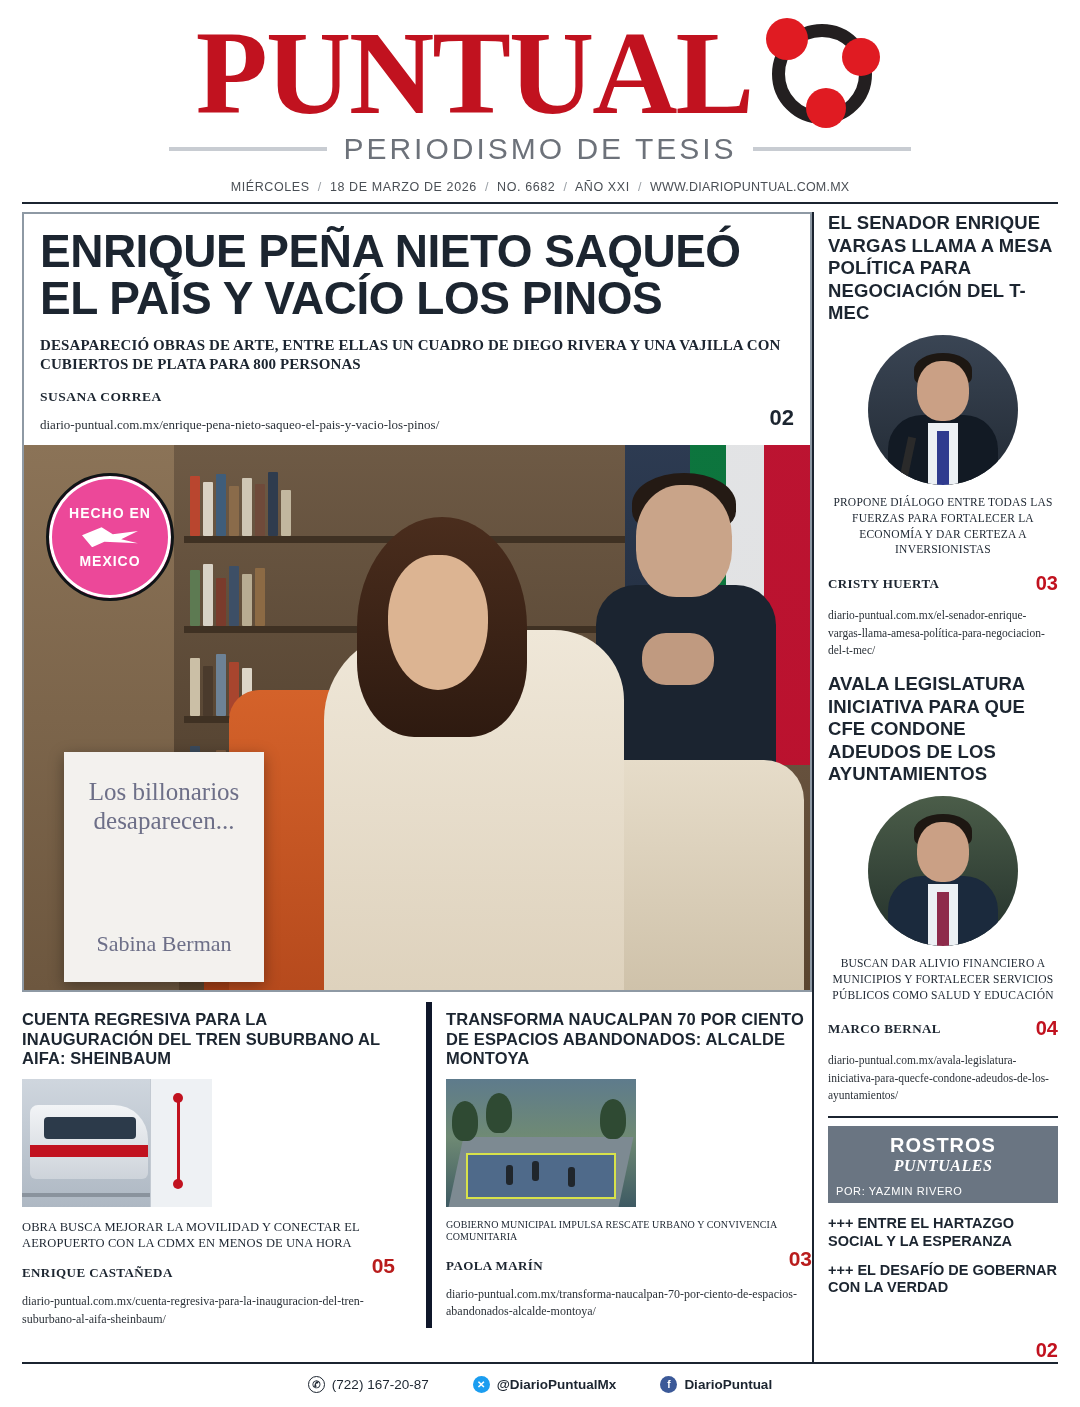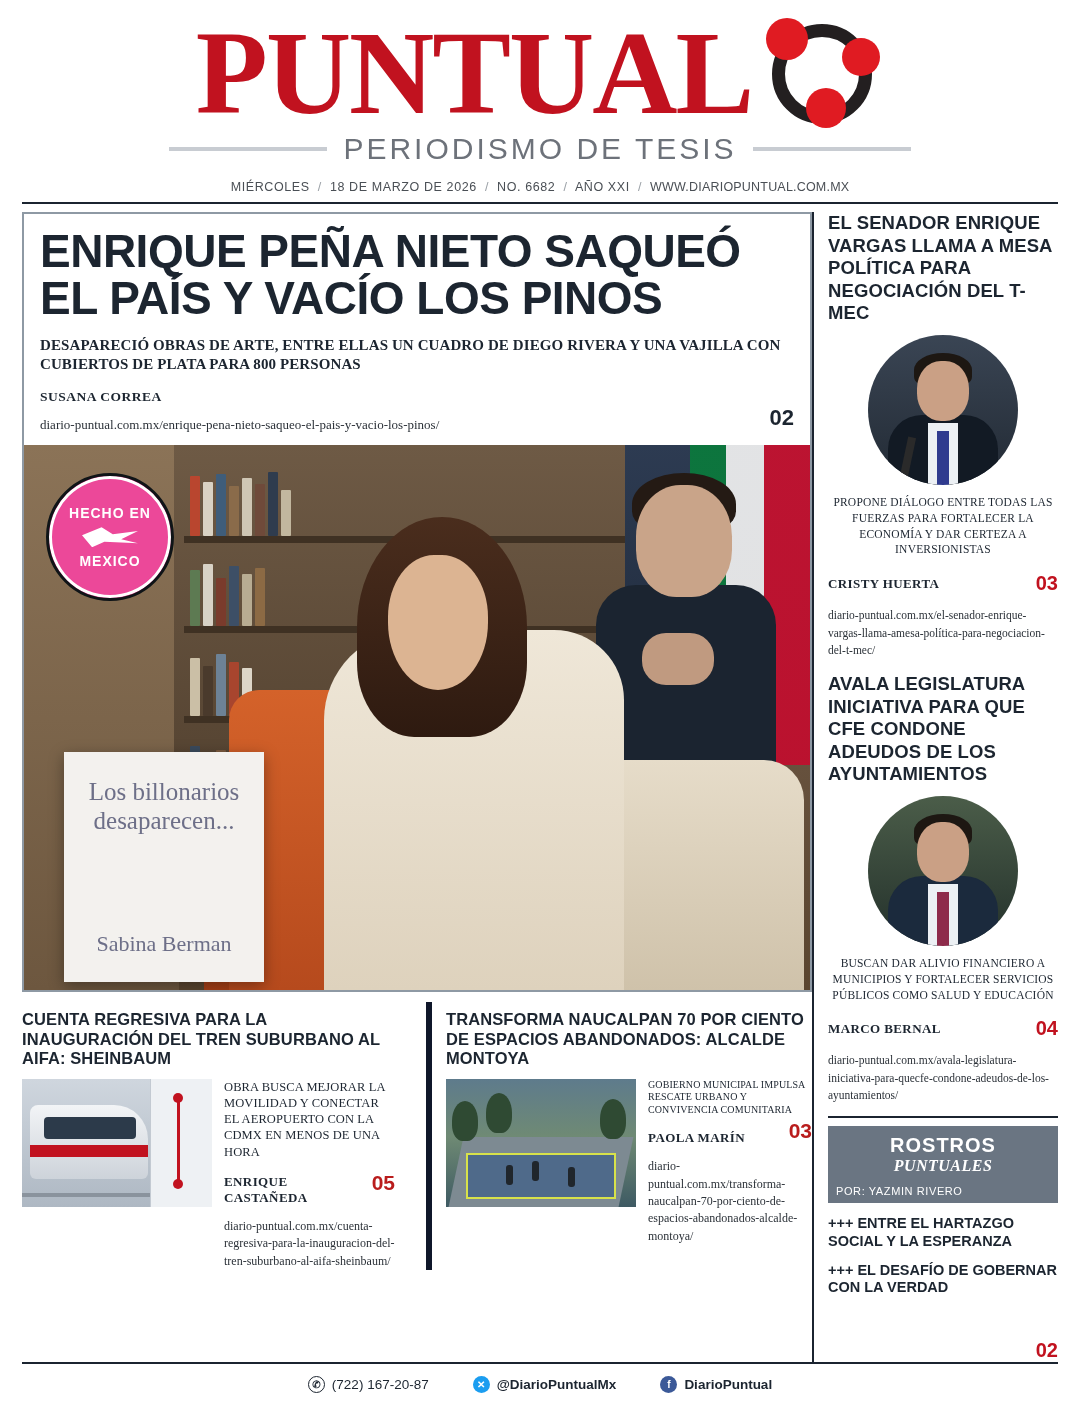--- a/index.html
+++ b/index.html
@@ -284,21 +284,21 @@
   .b2 { width: 386px; padding-left: 14px; border-left: 6px solid #0f172a; }
   .b-head {
     font-family: "Liberation Sans", sans-serif;
     font-weight: bold;
     font-size: 16.5px;
     line-height: 1.18;
     color: #1c2530;
     text-transform: uppercase;
     letter-spacing: 0.1px;
   }
-  .b-body { display: flex; gap: 12px; margin-top: 10px; }
+  .b-body { display: flex; gap: 12px; margin-top: 10px; flex-direction: column; }
   .b-thumb { width: 190px; height: 128px; flex: 0 0 auto; overflow: hidden; position: relative; }
   .b-text { flex: 1; }
   .b-deck {
     font-family: "Liberation Serif", serif;
     font-size: 12.5px; line-height: 1.3; color: #1c2530;
     text-transform: uppercase; letter-spacing: .1px;
   }
   .b-deck.serif-normal { text-transform: none; font-size: 10px; line-height:1.25; }
   .b-author {
     margin-top: 14px;

